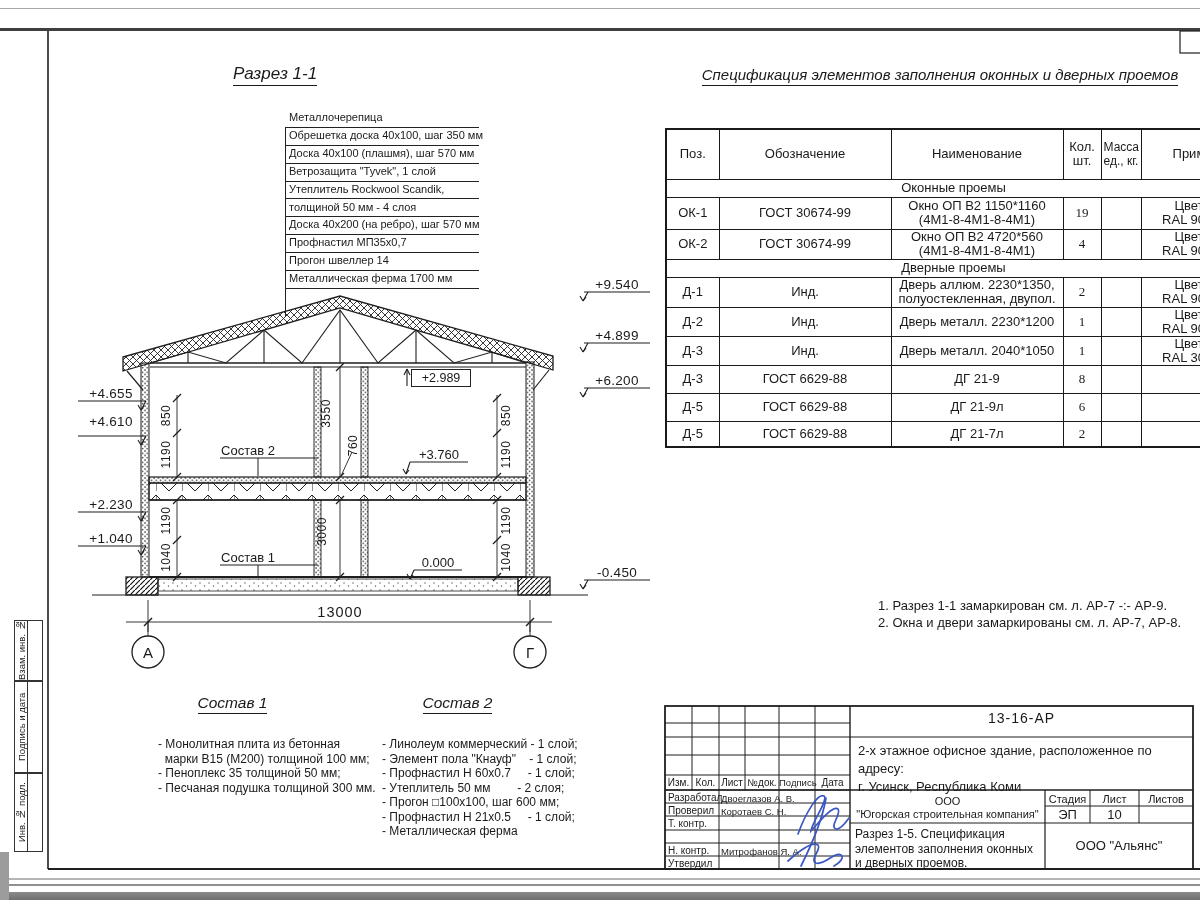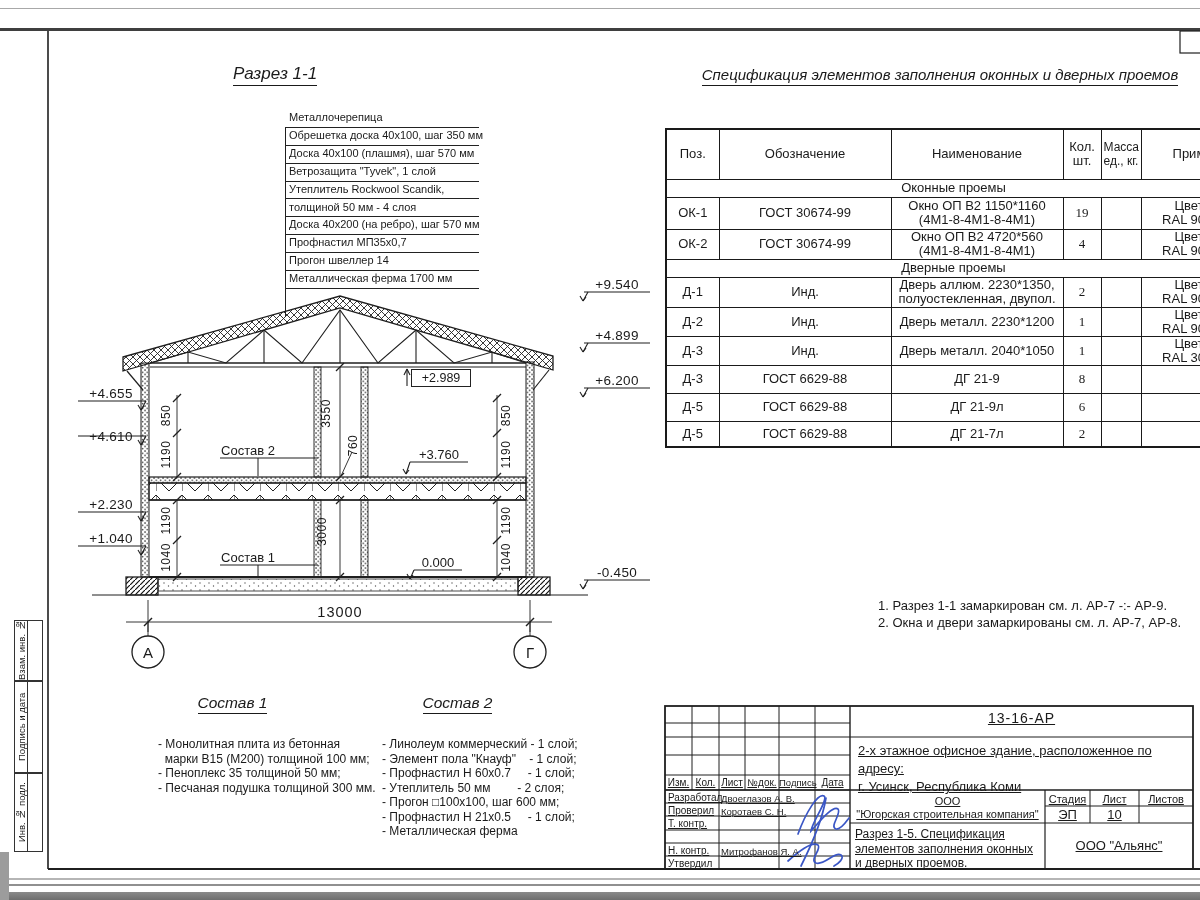--- a/index.html
+++ b/index.html
@@ -18,21 +18,21 @@
   .matrow{position:absolute;left:285px;width:190px;height:17.9px;line-height:17.9px;
           font-size:11px;padding-left:4px;border-bottom:1.3px solid #222;overflow:visible;white-space:nowrap;}
   
   table.spec{border-collapse:collapse;table-layout:fixed;border:2px solid #1a1a1a;background:#fff;}
   table.spec td{border:1.1px solid #1a1a1a;font-size:13px;text-align:center;padding:0 2px;
                 vertical-align:middle;overflow:hidden;line-height:14px;}
   td.qty{font-family:"Liberation Serif",serif;font-size:14.5px;}
   td.note{text-align:left;vertical-align:top;font-size:10.5px;line-height:12px;padding:2px 0 0 4px;}
   td.grp{font-size:13px;}
   
-  .tbt{position:absolute;font-size:10px;line-height:12px;white-space:nowrap;text-decoration:underline;}
+  .tbt{position:absolute;font-size:10px;line-height:12px;white-space:nowrap;}
   
   .sbox{position:absolute;left:14px;width:29px;border:1.2px solid #333;box-sizing:border-box;}
   .sbox .div{position:absolute;left:12px;top:0;bottom:0;border-right:1.1px solid #333;width:0;}
   .sbox .lbl{position:absolute;left:0;top:0;width:12px;height:100%;display:flex;
              align-items:center;justify-content:center;writing-mode:vertical-rl;
              transform:rotate(180deg);font-size:9.5px;white-space:nowrap;color:#222;}
 </style>
 </head>
 <body>
 
@@ -242,21 +242,21 @@
 <div class="matrow" style="top:144.8px;">Доска 40х100 (плашмя), шаг 570 мм</div>
 <div class="matrow" style="top:162.7px;">Ветрозащита "Tyvek", 1 слой</div>
 <div class="matrow" style="top:180.6px;">Утеплитель Rockwool Scandik,</div>
 <div class="matrow" style="top:198.5px;">толщиной 50 мм - 4 слоя</div>
 <div class="matrow" style="top:216.4px;">Доска 40х200 (на ребро), шаг 570 мм</div>
 <div class="matrow" style="top:234.3px;">Профнастил МП35х0,7</div>
 <div class="matrow" style="top:252.2px;">Прогон швеллер 14</div>
 <div class="matrow" style="top:270.1px;">Металлическая ферма 1700 мм</div>
 
 <span class="elev" style="left:76px;top:386px;">+4.655</span>
-<span class="elev" style="left:76px;top:429px;">+4.610</span>
+<span class="elev" style="left:76px;top:414px;">+4.610</span>
 <span class="elev" style="left:76px;top:497px;">+2.230</span>
 <span class="elev" style="left:76px;top:531px;">+1.040</span>
 <span class="elev" style="left:582px;top:277px;">+9.540</span>
 <span class="elev" style="left:582px;top:328px;">+4.899</span>
 <span class="elev" style="left:582px;top:373px;">+6.200</span>
 <span class="elev" style="left:582px;top:565px;">-0.450</span>
 
 <span class="abs c" style="left:411px;top:369px;width:58px;height:16px;border:1.1px solid #222;font-size:12.5px;line-height:16px;">+2.989</span>
 <span class="abs c" style="left:410px;top:447px;width:58px;font-size:13px;">+3.760</span>
 <span class="abs c" style="left:414px;top:555px;width:48px;font-size:13px;">0.000</span>

